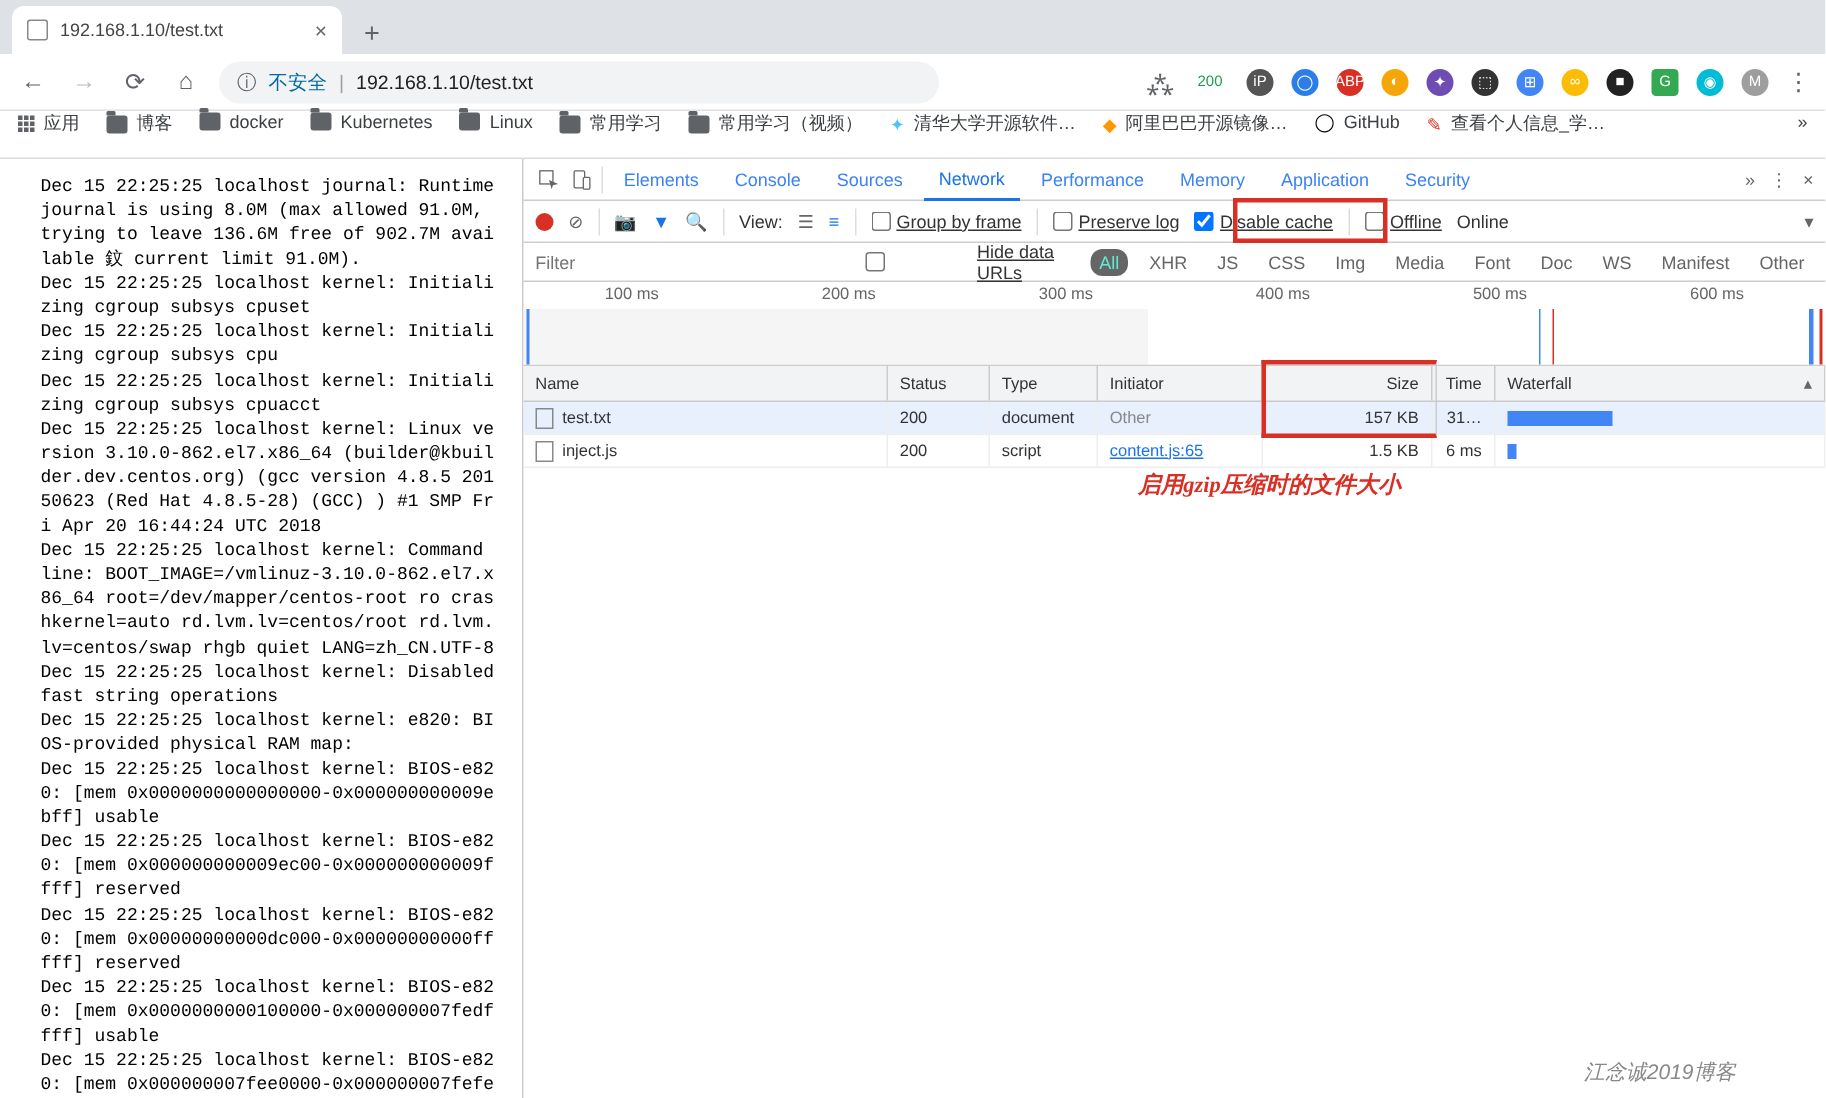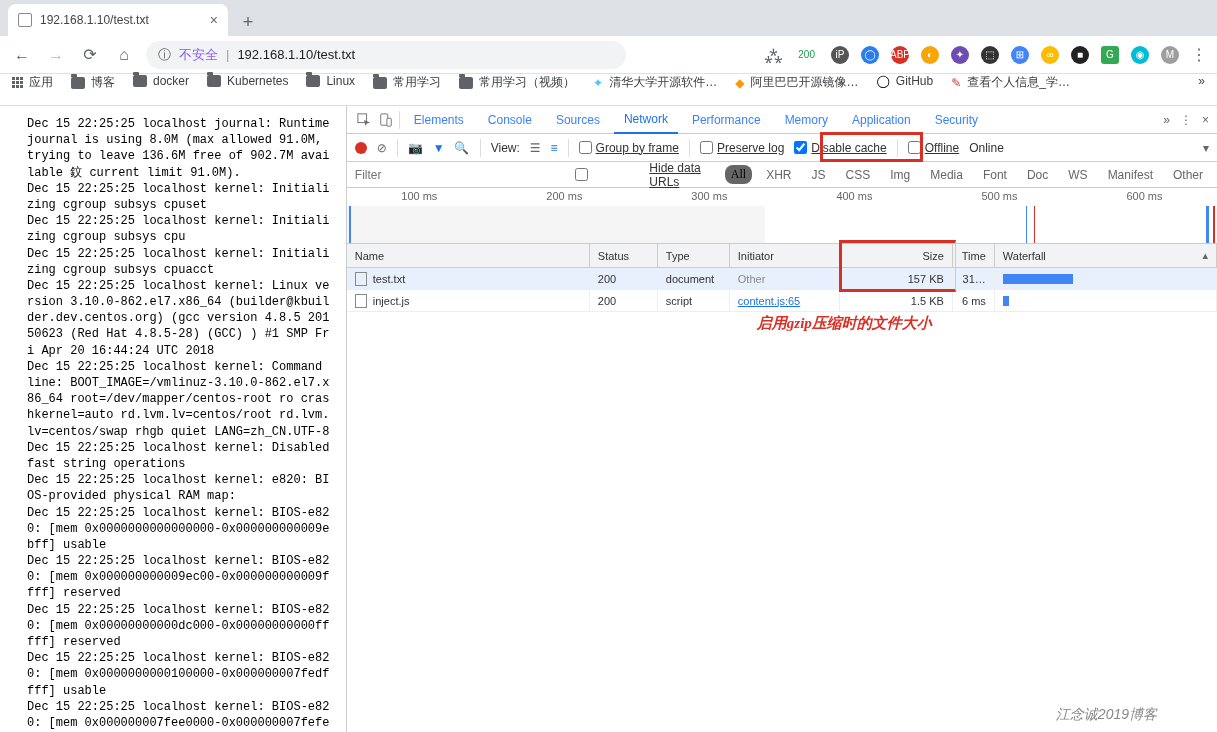--- a/index.html
+++ b/index.html
@@ -9,21 +9,21 @@
 .tab-bar { height: 36px; background: #dee1e6; display: flex; align-items: flex-end; padding-left: 8px; }
 .tab { background: #fff; height: 32px; min-width: 220px; border-radius: 8px 8px 0 0; display: flex; align-items: center; padding: 0 10px; gap: 8px; font-size: 12px; color: #444; position: relative; }
 .tab .page-icon { width: 14px; height: 14px; border: 1px solid #888; border-radius: 2px; }
 .tab .close { margin-left: auto; color: #666; cursor: pointer; font-size: 14px; }
 .new-tab { width: 28px; height: 28px; display: flex; align-items: center; justify-content: center; color: #5f6368; font-size: 18px; margin-left: 6px; cursor: pointer; }
 
 
 .url-bar { height: 38px; background: #fff; border-bottom: 1px solid #e0e0e0; display: flex; align-items: center; padding: 0 10px; gap: 10px; }
 .nav-btn { width: 24px; height: 24px; display: flex; align-items: center; justify-content: center; color: #5f6368; cursor: pointer; font-size: 16px; }
 .url-field { flex: 0 0 auto; display: flex; align-items: center; height: 28px; background: #f1f3f4; border-radius: 14px; padding: 0 12px; gap: 8px; font-size: 13px; color: #5f6368; width: 480px; }
-.url-field .insecure { color: #8b5cf6; }
+.url-field .insecure { color: #0369a1; }
 .url-field .url-text { color: #202124; }
 .url-field .divider { color: #9aa0a6; }
 .ext-icons { margin-left: auto; display: flex; align-items: center; gap: 12px; }
 .ext-icon { width: 18px; height: 18px; border-radius: 50%; display: inline-flex; align-items: center; justify-content: center; font-size: 10px; color: #fff; }
 .badge200 { font-size: 10px; color: #1a9e4b; padding: 1px 4px; }
 
 
 .bookmarks { height: 32px; background: #fff; border-bottom: 1px solid #dadce0; display: flex; align-items: flex-start; padding: 0 12px; gap: 18px; font-size: 12px; color: #3c4043; }
 .bm-item { display: flex; align-items: center; gap: 6px; cursor: pointer; white-space: nowrap; }
 .folder-icon { width: 14px; height: 12px; background: #5f6368; border-radius: 2px; position: relative; }
@@ -45,21 +45,21 @@
 .dt-toolbar { height: 28px; border-bottom: 1px solid #ccc; display: flex; align-items: center; padding: 0 8px; gap: 10px; position: relative; }
 .record-dot { width: 12px; height: 12px; background: #d93025; border-radius: 50%; }
 .tb-icon { color: #666; cursor: pointer; display: flex; }
 .tb-sep { width: 1px; height: 18px; background: #ddd; }
 .cb { display: flex; align-items: center; gap: 4px; color: #333; text-decoration: underline; }
 .highlight-box { position: absolute; border: 3px solid #d93025; pointer-events: none; }
 
 .dt-filter { height: 26px; border-bottom: 1px solid #ccc; display: flex; align-items: center; padding: 0 8px; gap: 8px; color: #666; }
 .dt-filter input { border: none; outline: none; width: 160px; font-size: 12px; }
 .filter-chip { padding: 2px 6px; cursor: pointer; }
-.filter-chip.active { background: #666; color: #000000; border-radius: 8px; font-family: Liberation Serif, serif; }
+.filter-chip.active { background: #666; color: #5eead4; border-radius: 8px; }
 
 .dt-timeline { height: 56px; border-bottom: 1px solid #ccc; position: relative; }
 .tl-labels { display: flex; position: absolute; top: 2px; width: 100%; font-size: 11px; color: #666; }
 .tl-labels span { flex: 1; text-align: center; }
 .tl-body { position: absolute; top: 18px; left: 0; right: 0; bottom: 0; background: linear-gradient(to right, #f5f5f5 0%, #f5f5f5 48%, #fff 48%); }
 .tl-line { position: absolute; top: 0; bottom: 0; width: 1px; }
 
 .dt-headers { height: 24px; border-bottom: 1px solid #ccc; display: flex; background: #f1f3f4; font-size: 11px; color: #333; position: relative; }
 .dt-headers > div { padding: 4px 8px; border-right: 1px solid #ccc; display: flex; align-items: center; }
 .col-name { width: 243px; }

